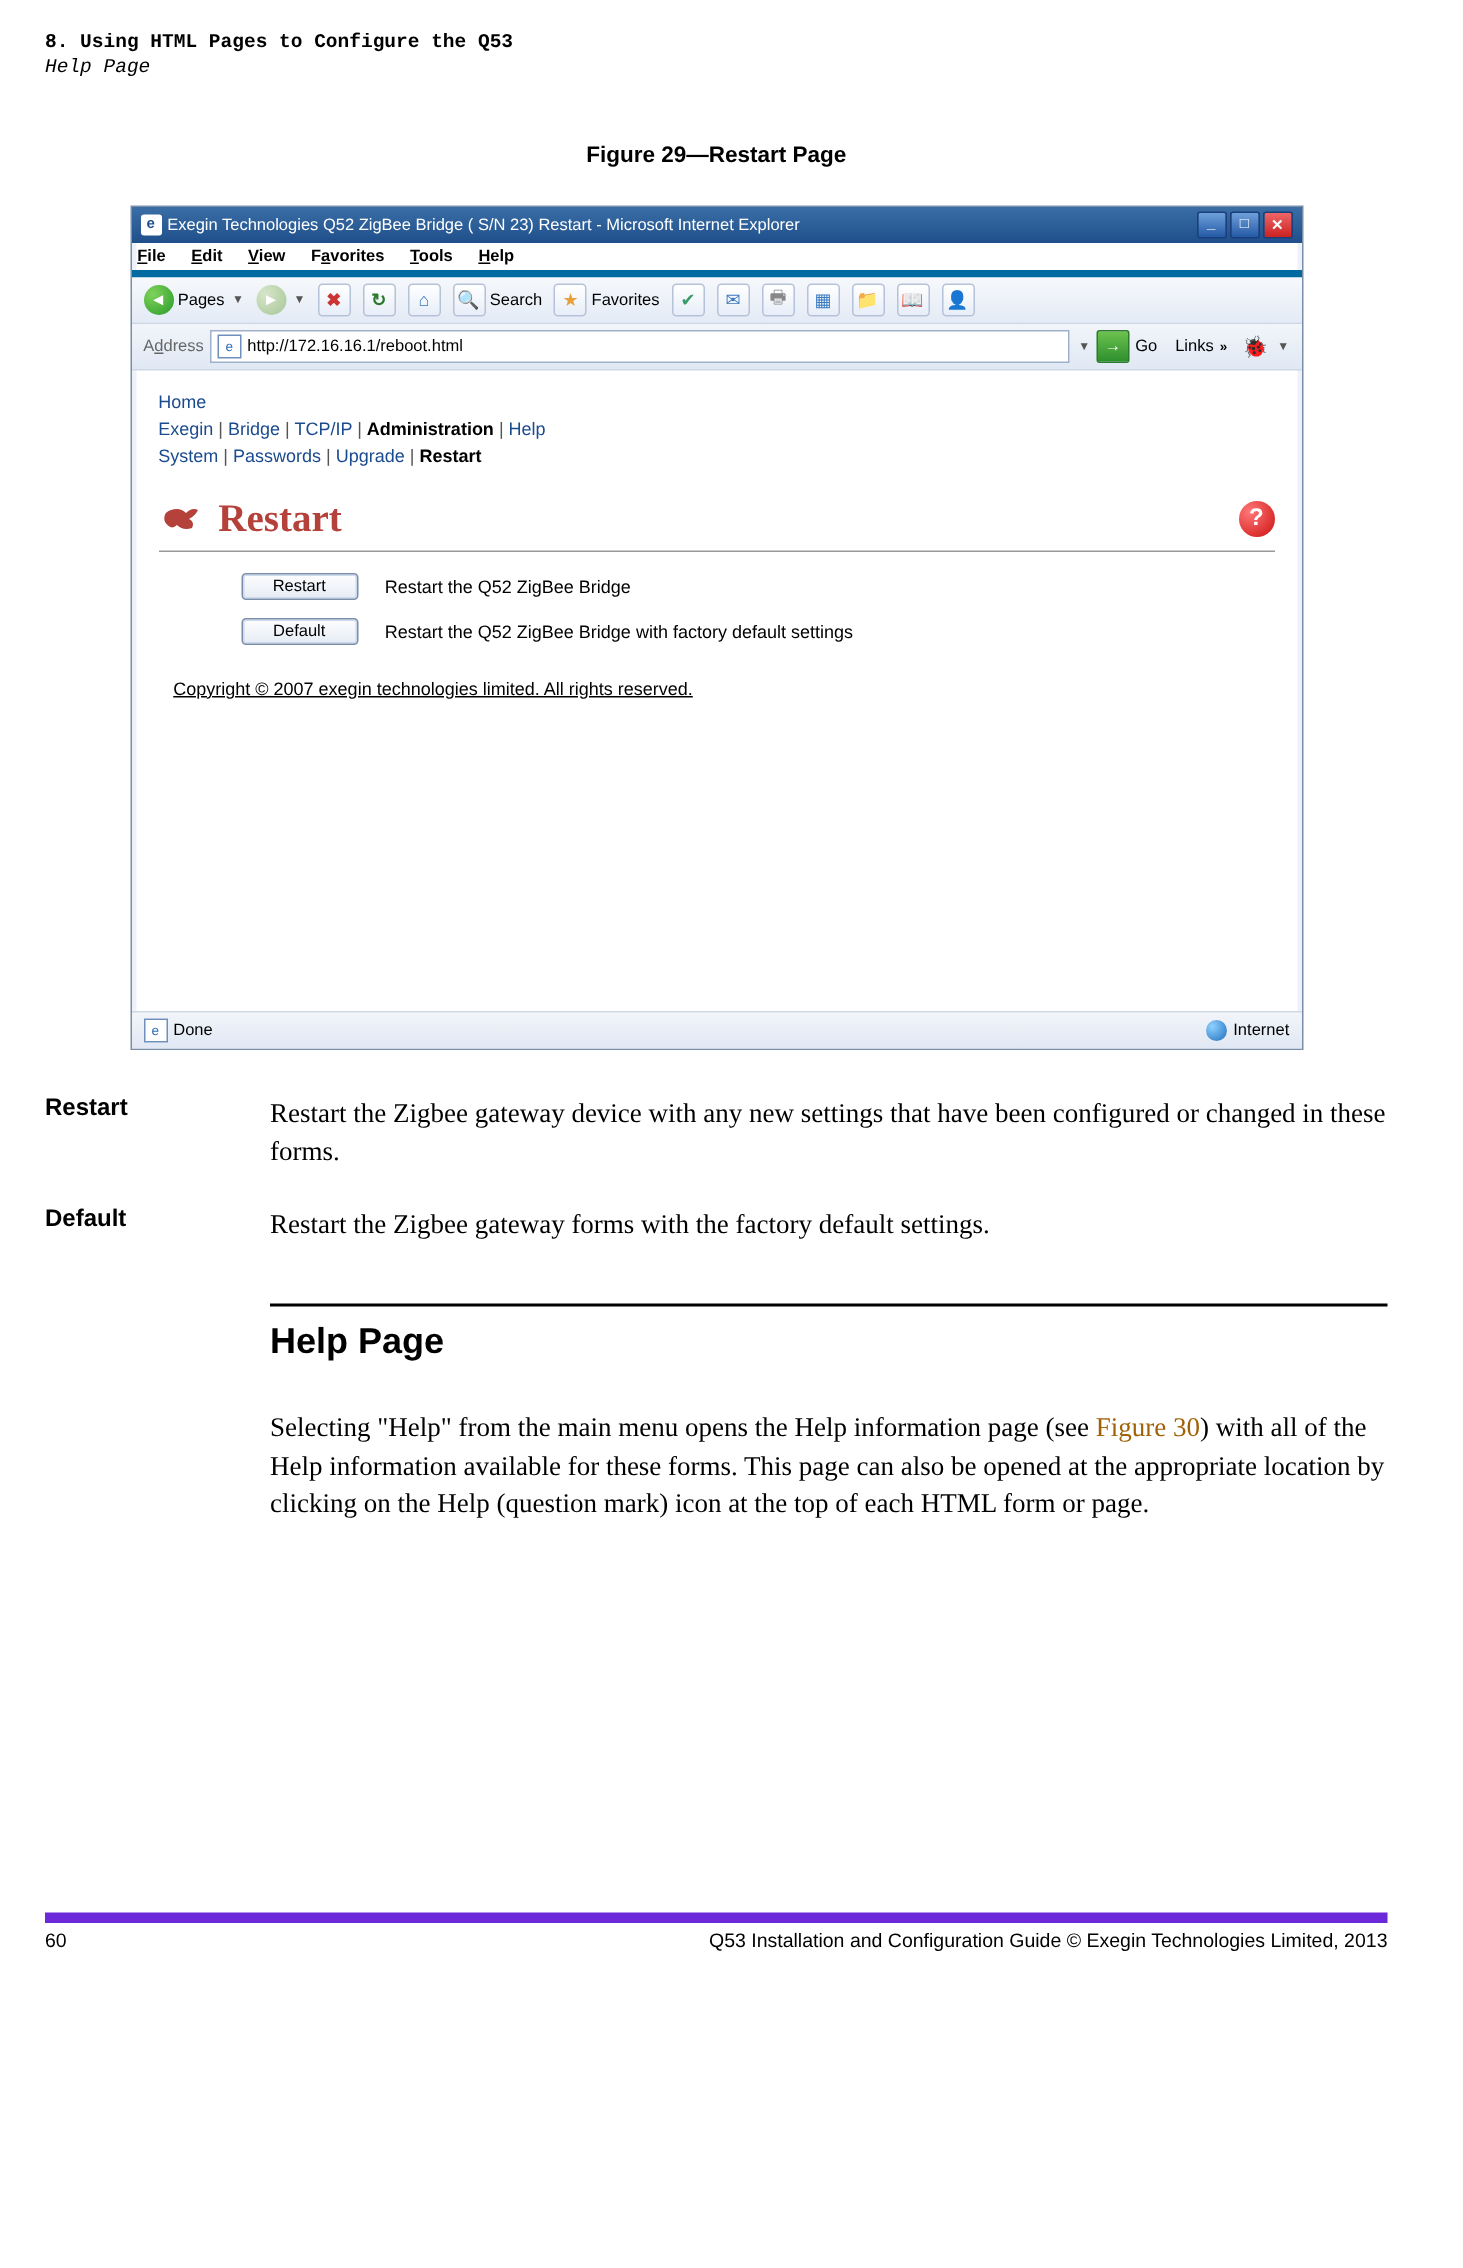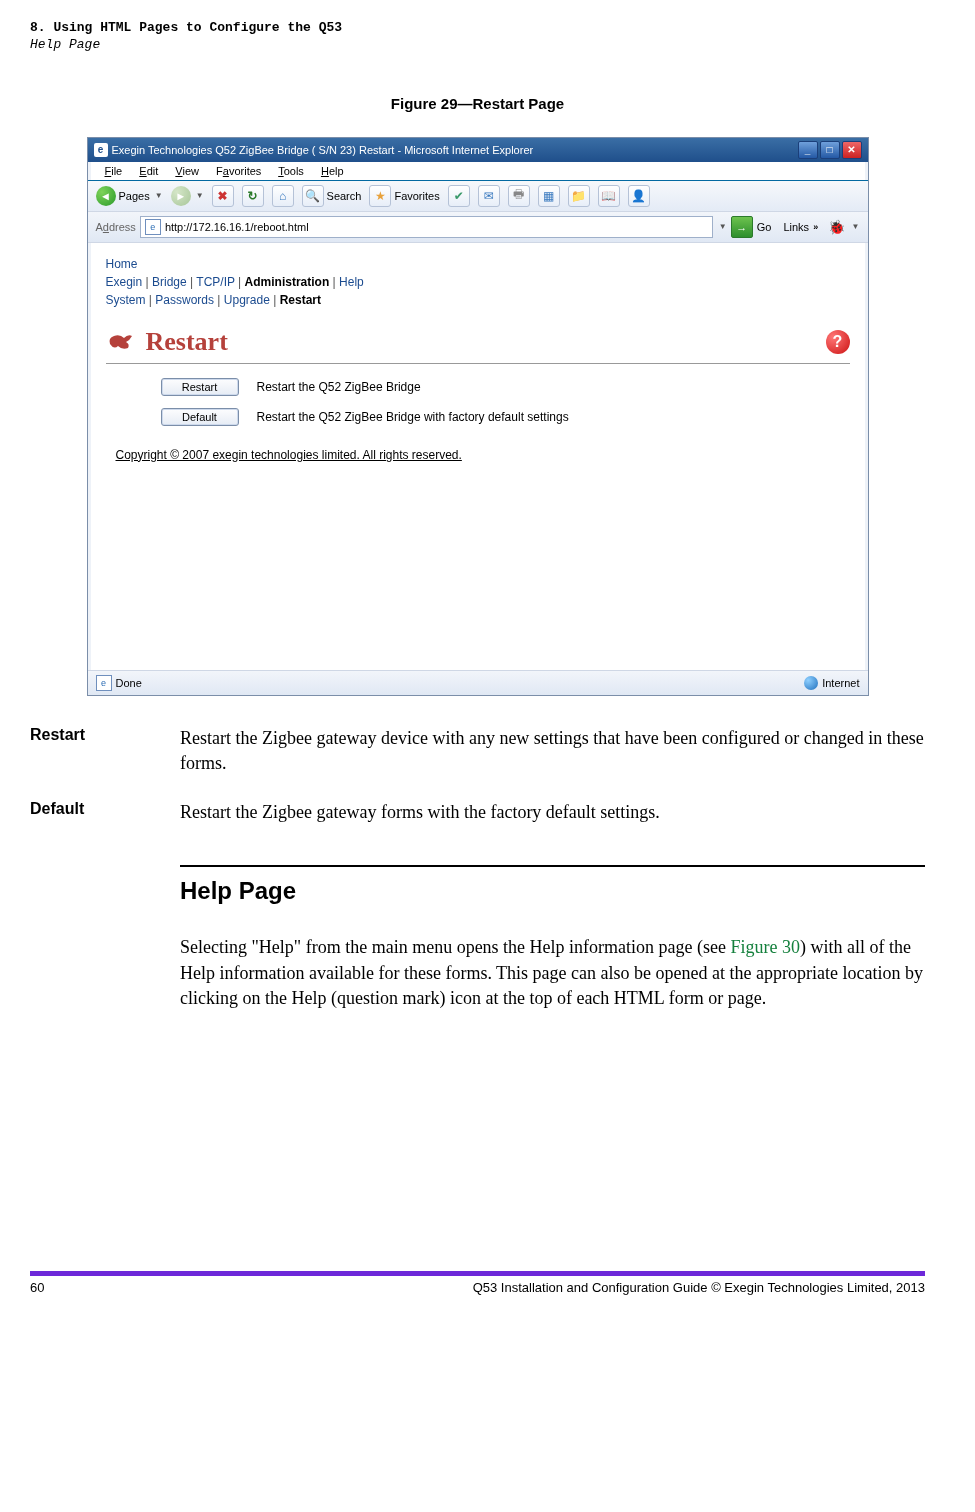--- a/index.html
+++ b/index.html
@@ -49,21 +49,21 @@
   }
   .titlebar .t-left { display:flex; align-items:center; gap:4px;}
   .titlebar .ie-icon {
     width:14px;height:14px;background:#fff;border-radius:2px;display:flex;align-items:center;justify-content:center;color:#1f4f8b;font-weight:bold;font-size:10px;
   }
   .winbtns { display:flex; gap:2px;}
   .winbtn {
     width:18px;height:16px;background:linear-gradient(#6fa0db,#2459a5);border:1px solid #1b3f7a;border-radius:2px;color:#fff;display:flex;align-items:center;justify-content:center;font-size:10px;font-weight:bold;
   }
   .winbtn.close { background:linear-gradient(#e66,#c22);}
-  .menubar { padding:3px 17px; border-bottom:1px solid #0369a1; }
+  .menubar { padding:3px 4px; border-bottom:5px solid #0369a1;font-weight:bold; }
   .menubar span { margin-right:14px; }
   .menubar span u { text-decoration: underline; }
   .toolbar {
     display:flex; align-items:center; gap:8px; padding:4px 8px;
     background:linear-gradient(#f6f8fb,#e4ebf6);
     border-bottom:1px solid #cfd7e5;
   }
   .navbtn {
     display:flex;align-items:center;gap:3px;
   }
@@ -101,22 +101,22 @@
   .statusbar .pg{width:14px;height:14px;border:1px solid #6f8fbd;background:#fff;color:#2f6fb5;font-size:9px;display:flex;align-items:center;justify-content:center;}
   .globe{width:14px;height:14px;border-radius:50%;background:radial-gradient(circle at 30% 30%,#8fd0ff,#1f6fbd);}
   
   .defs { margin: 0 0 40px 0;}
   .defrow { display:flex; margin-bottom:24px;}
   .defrow .term { width:150px; font-weight:bold; font-family:Arial,sans-serif; font-size:16px;}
   .defrow .desc { flex:1; line-height:1.4; font-size:18px;}
   hr.sect { border:none; border-top:2px solid #000; margin:30px 0 10px 150px;}
   h2.sect { margin:4px 0 30px 150px; font-family:Arial,sans-serif; font-size:24px; font-weight:bold;}
   p.body { margin:0 0 18px 150px; line-height:1.4; font-size:18px;}
-  .figref{color:#15803d;}
-  .footer{border-top:5px solid #6d28d9;margin-top:260px;padding:4px 0 20px 0;display:flex;justify-content:space-between;font-family:Arial,sans-serif;font-size:13px;}
+  .figref{color:#a16207;}
+  .footer{border-top:7px solid #6d28d9;margin-top:260px;padding:4px 0 20px 0;display:flex;justify-content:space-between;font-family:Arial,sans-serif;font-size:13px;}
   .drop{font-size:8px;color:#555;margin-left:2px;}
 </style>
 </head>
 <body>
 
 <div class="page">
 
   <div class="hdr-top">
     <div>8. Using HTML Pages to Configure the Q53</div>
     <div class="sub">Help Page</div>

